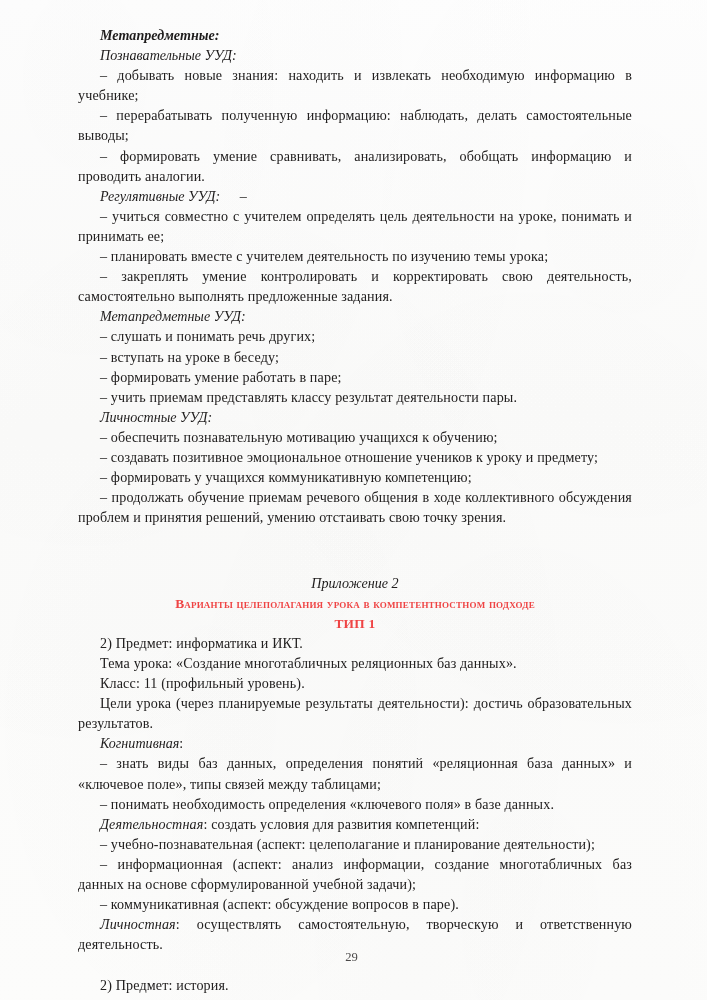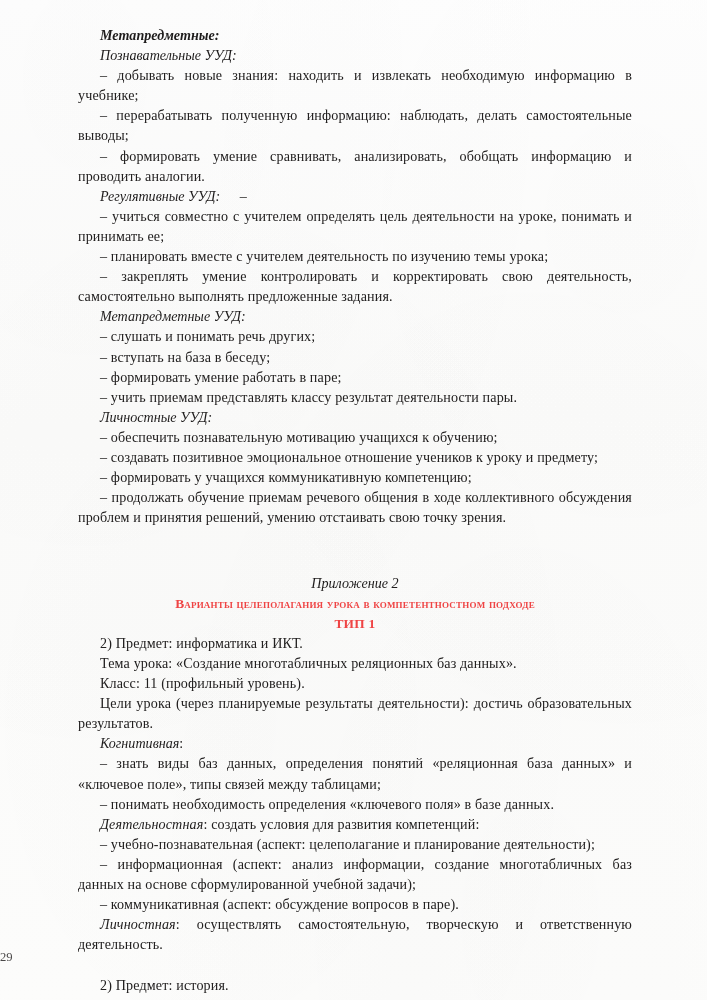--- a/index.html
+++ b/index.html
@@ -106,20 +106,21 @@
     font-size: 13.4px;
     letter-spacing: 0.02em;
     line-height: 19px;
   }
 
   .pagenum {
     position: absolute;
     left: 0;
     right: 4px;
     top: 950px;
+    text-align: center;
     font-size: 12.6px;
     color: #4a4848;
     z-index: 2;
   }
 
   
   .sheet, .pagenum {
     text-rendering: optimizeLegibility;
   }
 </style>
@@ -140,21 +141,21 @@
   <p class="ital-head">
     <span>Регулятивные УУД:</span>
     <span style="font-style:normal; padding-left:16px; color:#55">–</span>
   </p>
   <p class="bullet">– учиться совместно с учителем определять цель деятельности на уроке, понимать и прини­мать ее;</p>
   <p class="bullet">– планировать вместе с учителем деятельность по изучению темы урока;</p>
   <p class="bullet">– закреплять умение контролировать и корректировать свою деятельность, самостоятельно выполнять предложенные задания.</p>
 
   <p class="ital-head">Метапредметные УУД:</p>
   <p class="bullet">– слушать и понимать речь других;</p>
-  <p class="bullet">– вступать на база в беседу;</p>
+  <p class="bullet">– вступать на уроке в беседу;</p>
   <p class="bullet">– формировать умение работать в паре;</p>
   <p class="bullet">– учить приемам представлять классу результат деятельности пары.</p>
 
   <p class="ital-head">Личностные УУД:</p>
   <p class="bullet">– обеспечить познавательную мотивацию учащихся к обучению;</p>
   <p class="bullet">– создавать позитивное эмоциональное отношение учеников к уроку и предмету;</p>
   <p class="bullet">– формировать у учащихся коммуникативную компетенцию;</p>
   <p class="bullet">– продолжать обучение приемам речевого общения в ходе коллективного обсуждения про­блем и принятия решений, умению отстаивать свою точку зрения.</p>
 
   <div class="gap-lg"></div>

